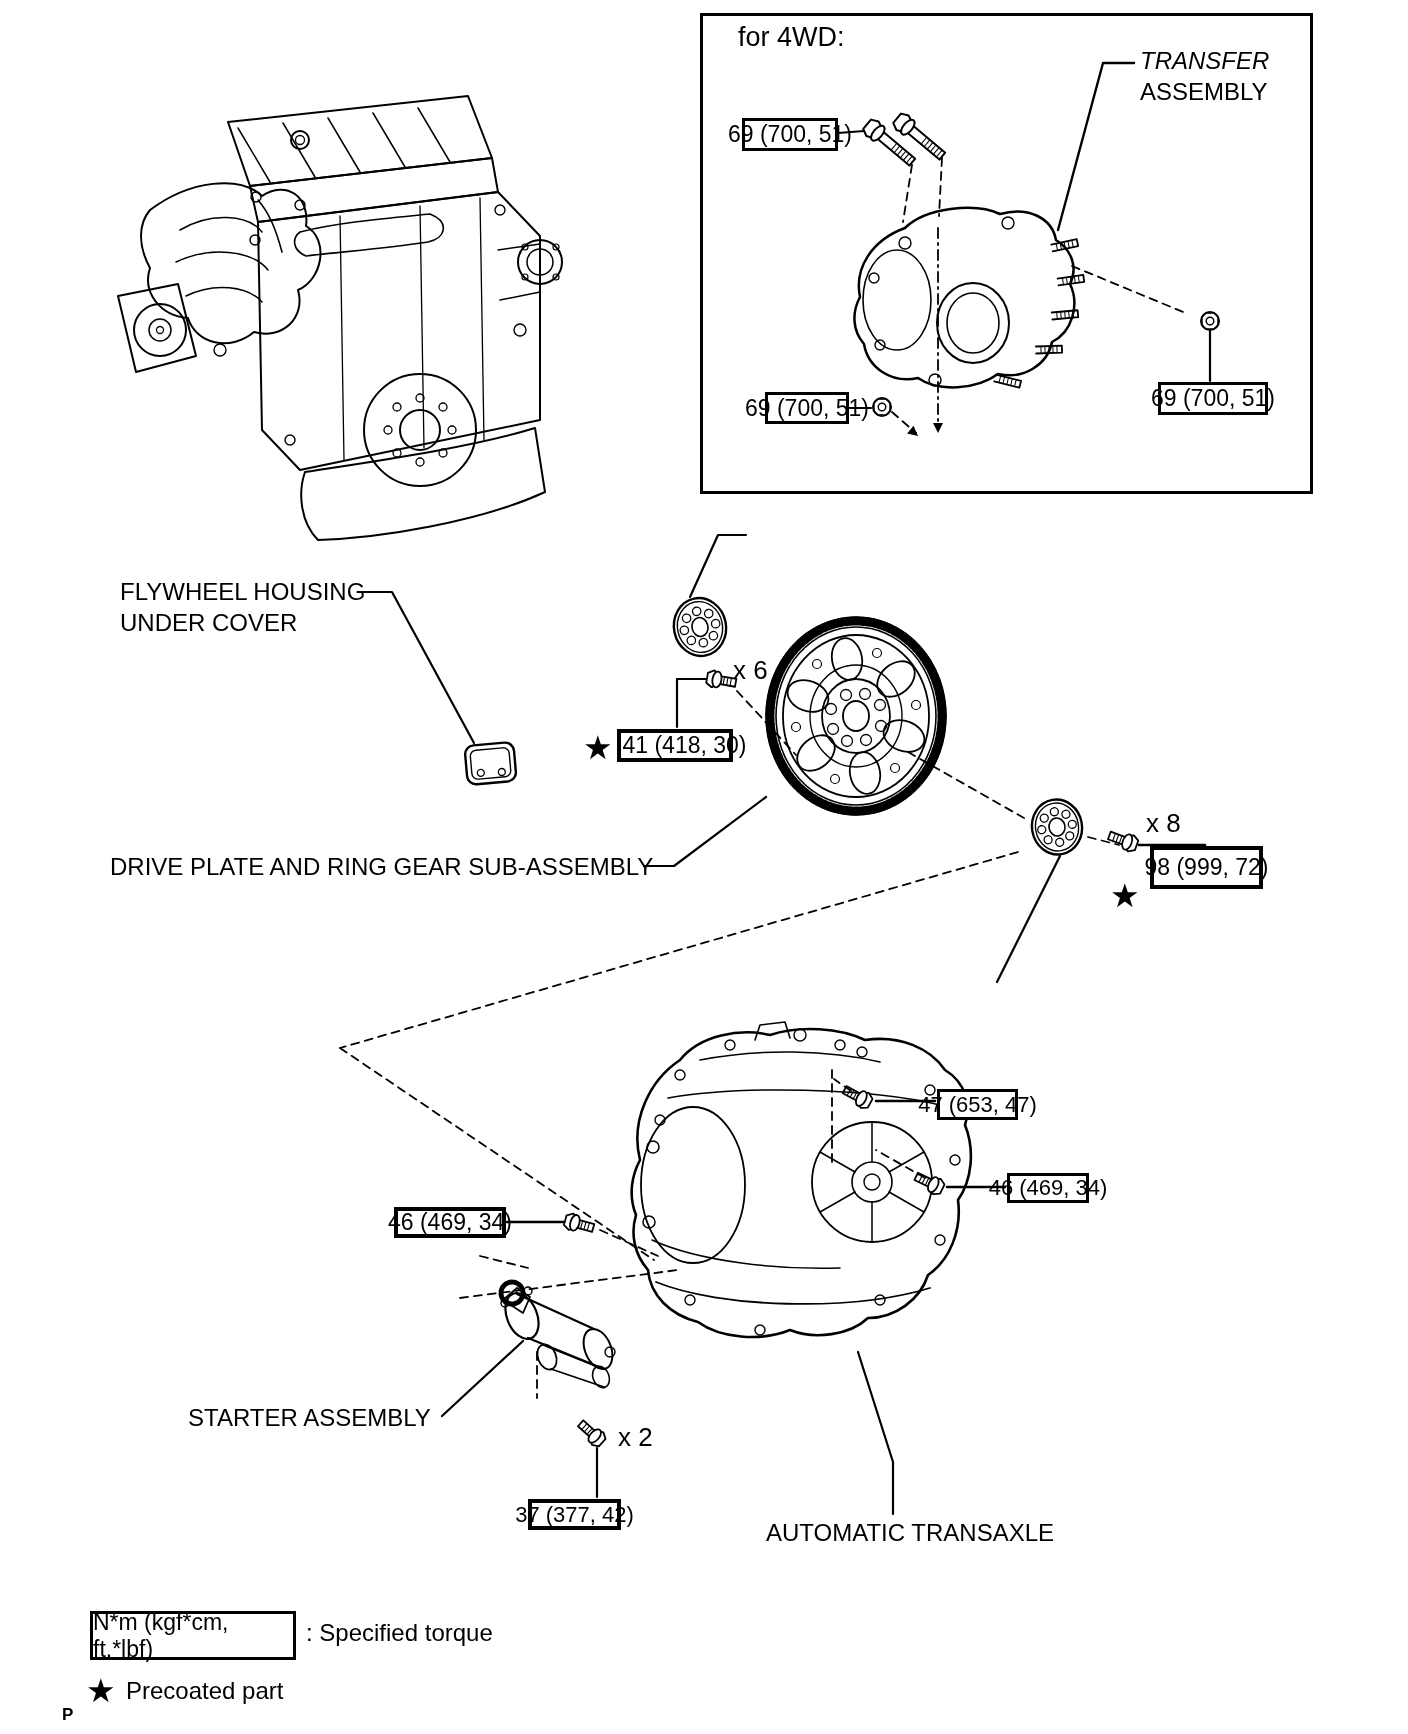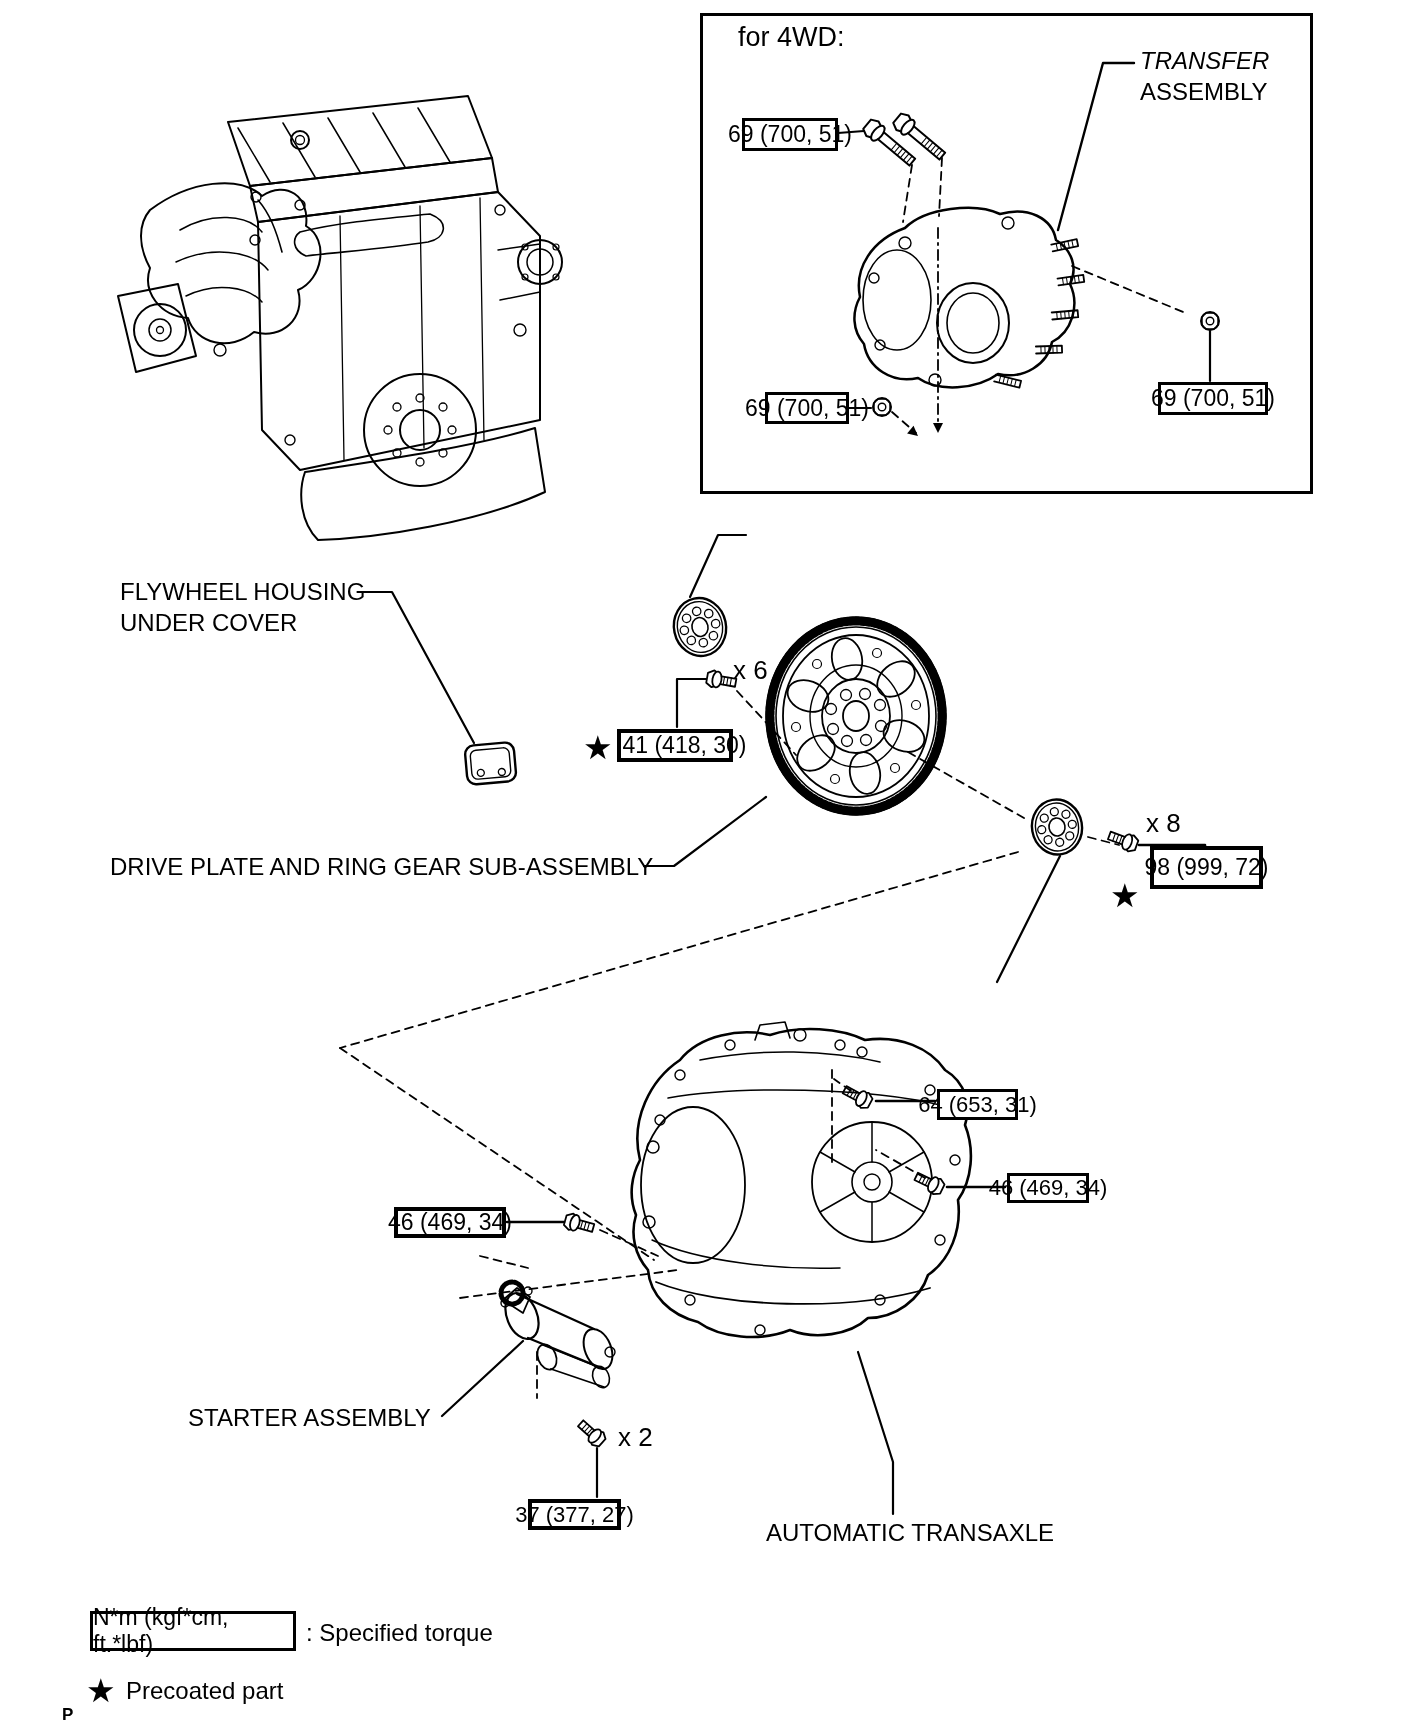--- a/index.html
+++ b/index.html
@@ -16,21 +16,21 @@
     font-size:23px;white-space:nowrap;box-sizing:border-box;
   }
   .tbox--bold{border-width:4px;}
   .star{position:absolute;font-size:33px;line-height:33px;color:#000;}
   .count{position:absolute;font-size:26px;color:#000;white-space:nowrap;}
   #inset-4wd{
     position:absolute;left:700px;top:13px;width:613px;height:481px;
     border:3px solid #000;box-sizing:border-box;background:transparent;
   }
   #legend-unit-box{
-    position:absolute;left:90px;top:1611px;width:206px;height:40px;
+    position:absolute;left:90px;top:1611px;width:206px;height:49px;
     border:3px solid #000;box-sizing:border-box;display:flex;align-items:center;justify-content:center;
     font-size:23px;background:#fff;
   }
   .pagemark{position:absolute;font-size:17px;font-weight:bold;}
 </style>
 </head>
 <body>
 
 <div id="page">
 
@@ -303,26 +303,26 @@
   <div class="label" style="left:766px;top:1518px;">AUTOMATIC TRANSAXLE</div>
 
   <div class="count" style="left:733px;top:655px;">x 6</div>
   <span class="star" style="left:583px;top:731px;">★</span>
   <div class="tbox tbox--bold" style="left:617px;top:729px;width:116px;height:33px;padding-left:19px;">41 (418, 30)</div>
 
   <div class="count" style="left:1146px;top:808px;">x 8</div>
   <span class="star" style="left:1110px;top:879px;">★</span>
   <div class="tbox tbox--bold" style="left:1150px;top:846px;width:113px;height:43px;">98 (999, 72)</div>
 
-  <div class="tbox" style="left:937px;top:1089px;width:81px;height:31px;font-size:22px;">64 (653, 31)</div>
+  <div class="tbox" style="left:937px;top:1089px;width:81px;height:31px;font-size:22px;">47 (653, 47)</div>
   <div class="tbox" style="left:1007px;top:1173px;width:82px;height:30px;font-size:22px;">46 (469, 34)</div>
   <div class="tbox tbox--bold" style="left:394px;top:1207px;width:112px;height:31px;">46 (469, 34)</div>
 
   <div class="count" style="left:618px;top:1422px;">x 2</div>
-  <div class="tbox tbox--bold" style="left:528px;top:1499px;width:93px;height:31px;font-size:22px;">37 (377, 27)</div>
+  <div class="tbox tbox--bold" style="left:528px;top:1499px;width:93px;height:31px;font-size:22px;">37 (377, 42)</div>
 
   <div id="legend-unit-box">N*m (kgf*cm, ft.*lbf)</div>
   <div class="label" style="left:306px;top:1618px;">: Specified torque</div>
   <span class="star" style="left:86px;top:1674px;">★</span>
   <div class="label" style="left:126px;top:1676px;">Precoated part</div>
   <div class="pagemark" style="left:62px;top:1705px;position:absolute;">P</div>
 
 </div>
 
 </body></html>

